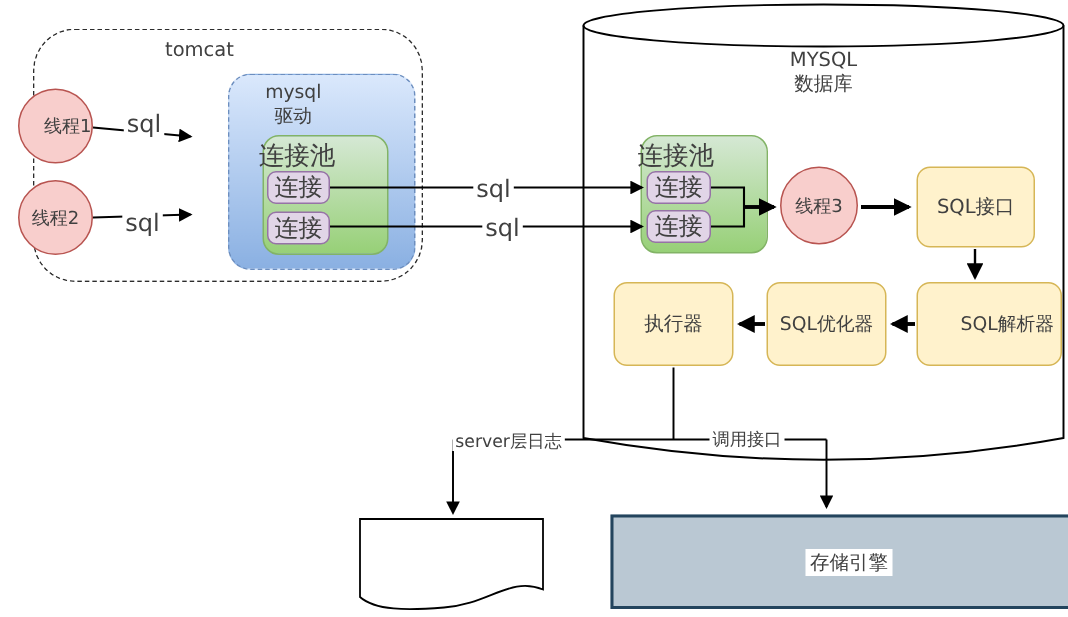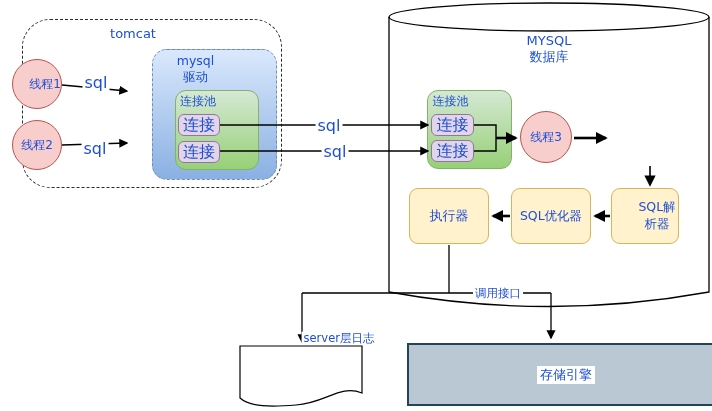--- a/index.html
+++ b/index.html
@@ -1,18 +1,18 @@
 <!DOCTYPE html>
 <html><head>
 <meta charset="utf-8">
 <style>
   html,body { margin:0; padding:0; background:#fff; }
   #canvas {
     position:relative; width:712px; height:411px; background:#fff; overflow:hidden;
-    font-family:"DejaVu Sans","Liberation Sans",sans-serif; color:#1d4ed8;
+    font-family:"DejaVu Sans","Liberation Sans",sans-serif; color:#404040;
   }
   .abs { position:absolute; box-sizing:border-box;margin-left:19px; }
   .node { position:absolute; box-sizing:border-box; display:flex; align-items:center; justify-content:center; z-index:2; text-align:center; }
   .title { position:absolute; box-sizing:border-box; text-align:center; z-index:2; line-height:1.25; }
 
   .tomcat {
     left:3px; top:19px; width:260px; height:169px;
     border:1.6px dashed #2c2c2c; border-radius:28px; background:#fff; z-index:1;
   }
   .tomcat-title { left:3px; top:26px; width:260px; font-size:13px; }
@@ -31,39 +31,39 @@
     border:1.4px dashed #6c8ebf; border-radius:15px; z-index:2;
   }
   .driver-title { left:133px; top:53px; width:125px; font-size:12.5px; z-index:3; }
 
   .pool {
     background:linear-gradient(180deg,#d5e8d4 0%,#97d077 100%);
     border:1px solid #82b366; border-radius:11px; z-index:3;
   }
   .pool-a { left:156px; top:90px; width:84px; height:80px; }
   .pool-b { left:408px; top:90px; width:85px; height:79px; }
-  .pool-title { font-size:12px; z-index:4; }
+  .pool-title { font-size:17px; z-index:4; }
   .pool-a-title { left:156px; top:94px; width:84px; }
   .pool-b-title { left:408px; top:94px; width:85px; }
 
   .conn {
     background:#e1d5e7; border:1px solid #9673a6; border-radius:6px;
     font-size:16px; z-index:4;
   }
   .conn-a1 { left:178px; top:114px; width:42px; height:22px; }
   .conn-a2 { left:178px; top:141px; width:42px; height:22px; }
   .conn-b1 { left:431px; top:114px; width:43px; height:22px; }
   .conn-b2 { left:431px; top:140px; width:43px; height:22px; }
 
   .stage {
     background:#fff2cc; border:1px solid #d6b656; border-radius:9px;
     font-size:13px; z-index:2;
   }
   .sql-if  { left:611px; top:111px; width:79px; height:54px; }
-  .sql-par { left:611px; top:188px; width:68px; height:56px; font-size:12.5px;padding-left:24px; }
+  .sql-par { left:611px; top:188px; width:97px; height:56px; font-size:12.5px;padding-left:24px; }
   .sql-opt { left:511px; top:188px; width:80px; height:56px; font-size:12.5px; }
   .exec    { left:409px; top:188px; width:80px; height:56px; }
 
   .mysql-title { left:489px; top:33px; width:120px; font-size:13px; }
 
   .storage {
     left:388px; top:343px; width:318px; height:63px;
     background:#bac8d3; border:2px solid #23445d; z-index:2;
     display:flex; align-items:center; justify-content:center; font-size:13px;
   }
@@ -113,20 +113,21 @@
 
   <div class="abs pool pool-b"></div>
   <div class="title pool-title pool-b-title">连接池</div>
   <div class="node conn conn-b1">连接</div>
   <div class="node conn conn-b2">连接</div>
 
   <div class="node thread t3">
     <span>线程3</span>
   </div>
 
+  <div class="node stage sql-if">SQL接口</div>
   <div class="node stage sql-par">SQL解析器</div>
   <div class="node stage sql-opt">SQL优化器</div>
   <div class="node stage exec">执行器</div>
 
   <div class="abs storage">
     <span>存储引擎</span>
   </div>
 
   <div class="title binlog-title">binlog</div>
 
@@ -169,16 +170,16 @@
 
     <path d="M302,293 V342" fill="none" stroke="#000" stroke-width="1.3" marker-end="url(#ah)"></path>
 
     <path d="M551,293 V338" fill="none" stroke="#000" stroke-width="1.3" marker-end="url(#ah)"></path>
   </svg>
 
   <div class="lbl" style="left:96px; top:83px;">sql</div>
   <div class="lbl" style="left:95px; top:149px;">sql</div>
   <div class="lbl" style="left:329px; top:126px;">sql</div>
   <div class="lbl" style="left:335px; top:152px;">sql</div>
-  <div class="lbl lbl-small" style="left:339px; top:294px;margin-top:44px;">server层日志</div>
+  <div class="lbl lbl-small" style="left:339px; top:294px;">server层日志</div>
   <div class="lbl lbl-small" style="left:498px; top:293px;">调用接口</div>
 
 </div>
 
 </body></html>

